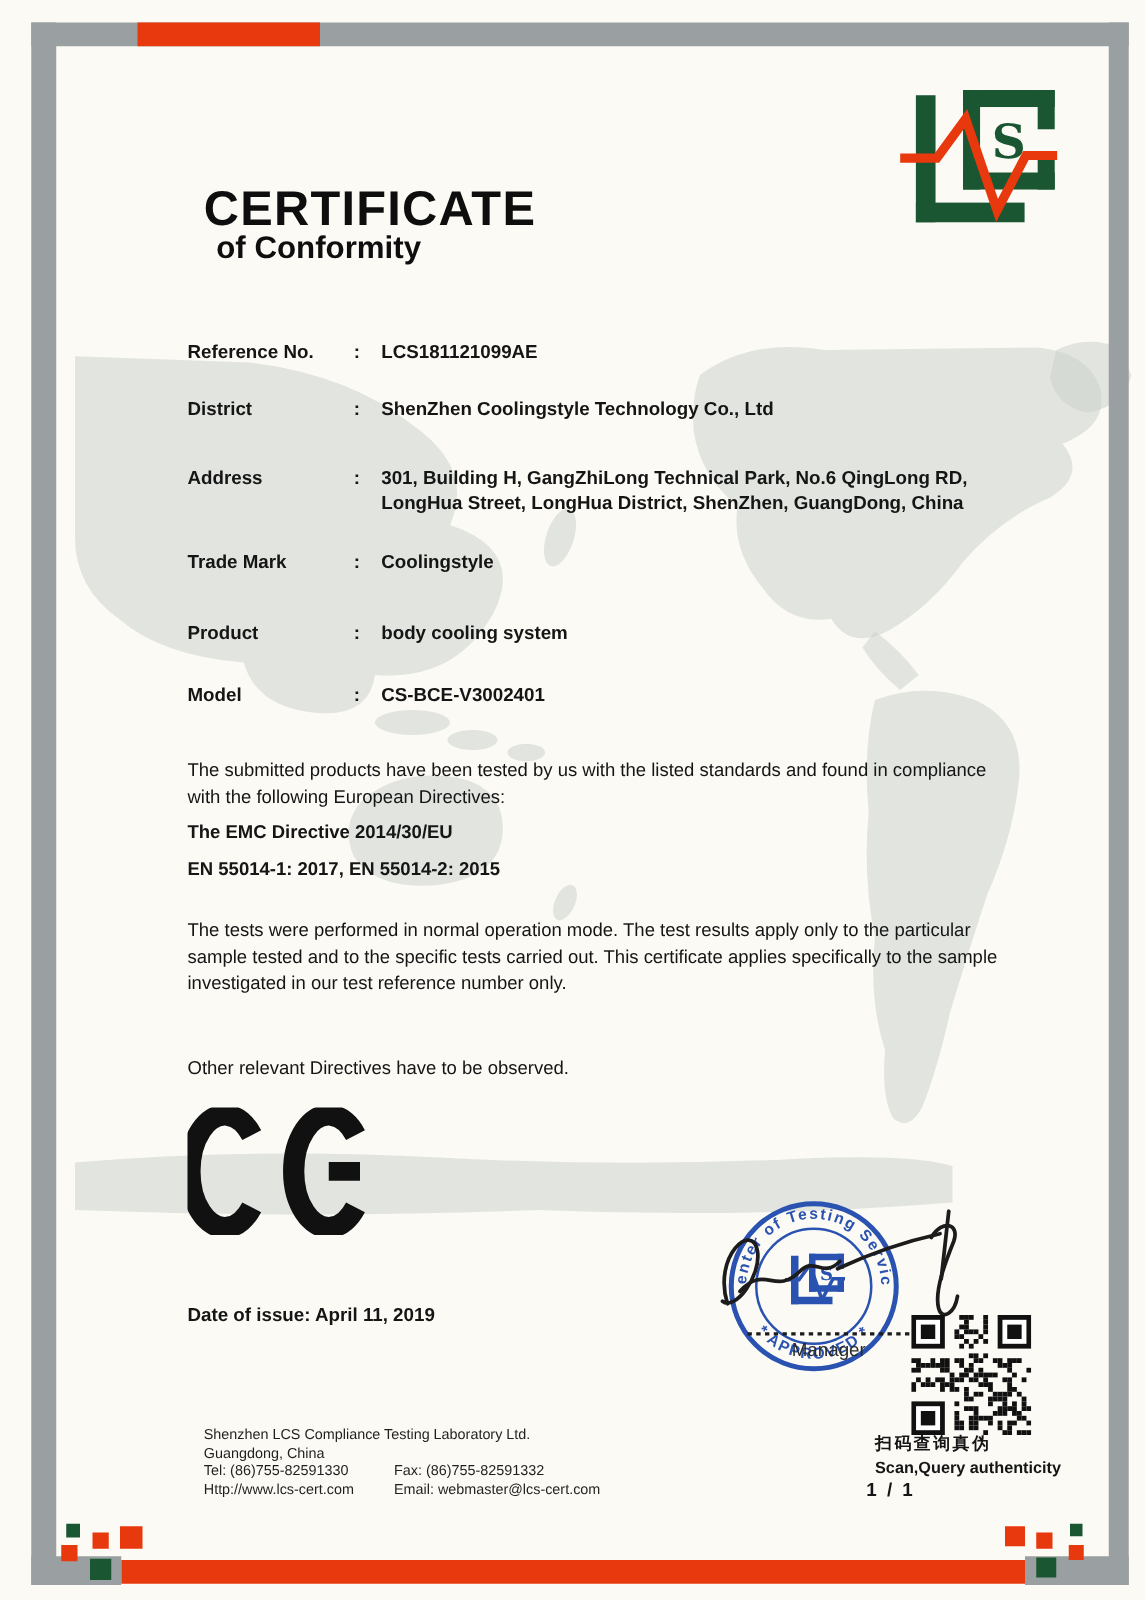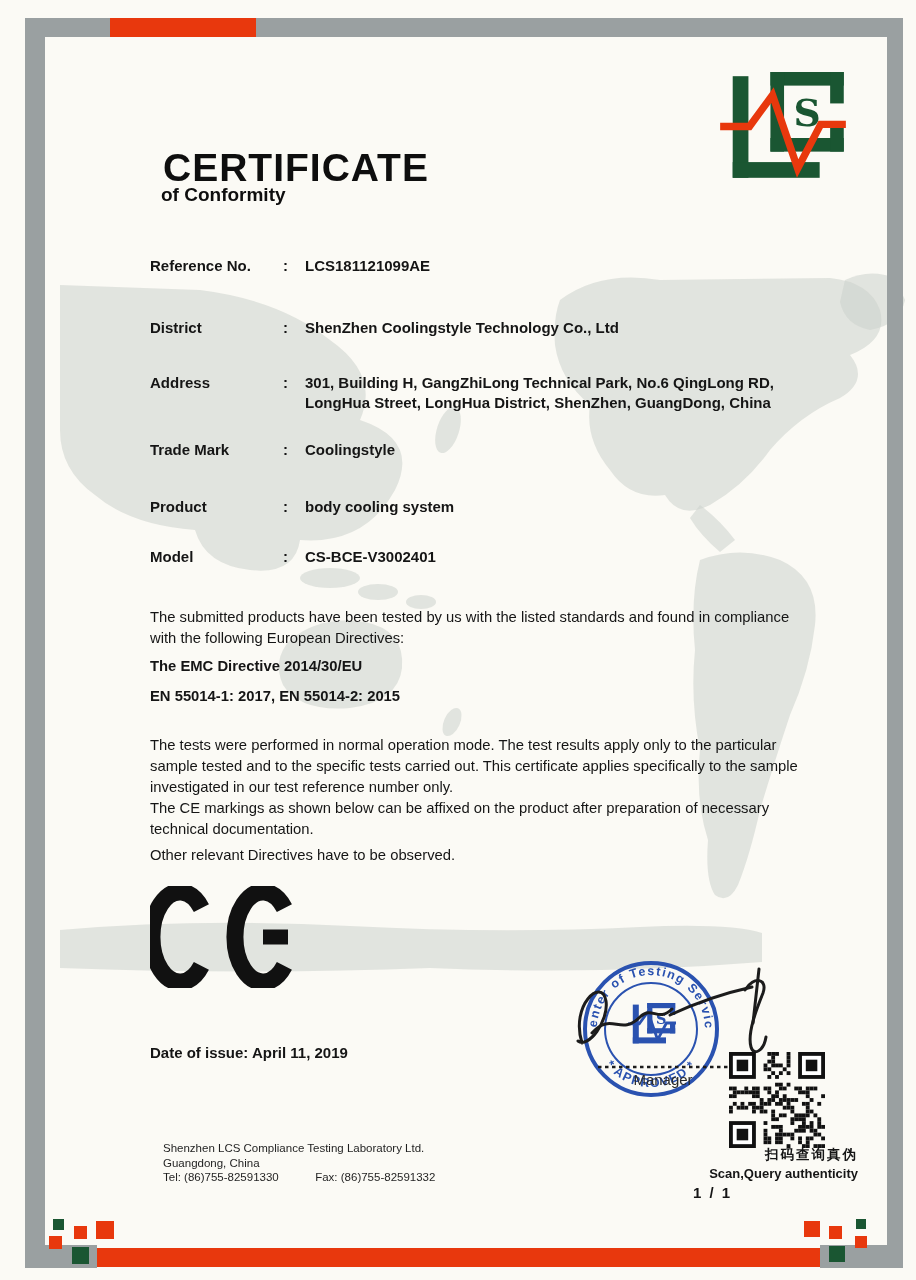--- a/index.html
+++ b/index.html
@@ -25,21 +25,21 @@
 
   
   .logo-main  { fill:var(--brand-green,#1a5632); }
   .logo-pulse { stroke:var(--accent-red,#e8380d); fill:none; stroke-width:7; }
   .logo-letter{ fill:var(--brand-green,#1a5632); font-family:"DejaVu Serif", serif; font-weight:bold; font-size:36px; }
   .stamp-svg .logo-main, .stamp-svg .logo-letter { fill:var(--stamp-blue,#2a52b0); }
   .stamp-svg .logo-pulse { stroke:var(--stamp-blue,#2a52b0); }
 
   
   .cert-title    { left:163px; top:146px; font-size:39px; font-weight:bold; letter-spacing:1px; color:#0e0e0e; }
-  .cert-subtitle { left:161px; top:184px; font-size:19px; font-weight:bold; color:#0e0e0e; }
+  .cert-subtitle { left:173px; top:184px; font-size:25px; font-weight:bold; color:#0e0e0e; }
 
   
   .field-row { position:absolute; left:150px; width:700px; font-size:15px; font-weight:bold; line-height:20px; }
   .f-label { display:inline-block; width:133px; vertical-align:top; }
   .f-colon { display:inline-block; width:22px;  vertical-align:top; }
   .f-value { display:inline-block; width:490px; vertical-align:top; }
 
   
   .para { position:absolute; left:150px; width:672px; font-size:14.8px; line-height:21px; }
   .para.bold { font-weight:bold; }
@@ -52,21 +52,21 @@
   .stamp-wrap { left:540px; top:945px; width:280px; height:160px; pointer-events:none; }
   .stamp-ring   { stroke:var(--stamp-blue,#2a52b0); fill:none; }
   .stamp-text   { fill:var(--stamp-blue,#2a52b0); font-size:12.5px; font-weight:bold; letter-spacing:1.5px; }
   .signature    { stroke:#1c1c1c; fill:none; stroke-width:3; stroke-linecap:round; }
   .manager-dots { stroke:#1c1c1c; stroke-width:2.6; stroke-dasharray:3.5 3.5; }
   .manager-text { fill:#2a2a2a; font-size:15px; font-family:"Liberation Sans",sans-serif; }
 
   
   .qr-box { left:729px; top:1052px; width:96px; height:96px; }
   .qr-box svg { width:96px; height:96px; fill:#111; }
-  .qr-captions { left:700px; top:1146px; width:158px; text-align:right; }
+  .qr-captions { left:700px; top:1146px; width:158px; text-align:left; }
   .qr-zh { font-size:13.5px; font-weight:bold; letter-spacing:2px; }
   .qr-en { font-size:13px; font-weight:bold; margin-top:2px; }
   .page-num { left:693px; top:1184px; font-size:15px; font-weight:bold; letter-spacing:2px; }
 
   
   .footer { left:163px; top:1141px; width:560px; font-size:11.5px; line-height:14.5px; color:#1f1f1f; }
   .footer .col-l { display:inline-block; width:149px; }
 
   .watermark { left:0; top:0; pointer-events:none; }
   .watermark path, .watermark ellipse { fill:#ccd1cc; opacity:0.55; }
@@ -118,21 +118,21 @@
     <rect class="logo-main" x="48" y="63" width="70" height="13"></rect>
     <rect class="logo-main" x="105" y="0" width="13" height="30"></rect>
     <rect class="logo-main" x="105" y="50" width="13" height="26"></rect>
     <text class="logo-letter" x="70" y="52">S</text>
     <polyline class="logo-pulse" points="0,52 28,52 50,22 74,92 96,50 120,50"></polyline>
   </svg>
 
   <div class="abs cert-title">CERTIFICATE</div>
   <div class="abs cert-subtitle">of Conformity</div>
 
-  <div class="field-row" style="top:256px">
+  <div class="field-row" style="top:272px">
     <span class="f-label">Reference No.</span><span class="f-colon">:</span><span class="f-value">LCS181121099AE</span>
   </div>
   <div class="field-row" style="top:318px">
     <span class="f-label">District</span><span class="f-colon">:</span><span class="f-value">ShenZhen Coolingstyle Technology Co., Ltd</span>
   </div>
   <div class="field-row" style="top:373px">
     <span class="f-label">Address</span><span class="f-colon">:</span><span class="f-value">301, Building H, GangZhiLong Technical Park, No.6 QingLong RD, LongHua Street, LongHua District, ShenZhen, GuangDong, China</span>
   </div>
   <div class="field-row" style="top:440px">
     <span class="f-label">Trade Mark</span><span class="f-colon">:</span><span class="f-value">Coolingstyle</span>
@@ -141,21 +141,20 @@
     <span class="f-label">Product</span><span class="f-colon">:</span><span class="f-value">body cooling system</span>
   </div>
   <div class="field-row" style="top:547px">
     <span class="f-label">Model</span><span class="f-colon">:</span><span class="f-value">CS-BCE-V3002401</span>
   </div>
 
   <div class="para" style="top:607px;width:668px">The submitted products have been tested by us with the listed standards and found in compliance with the following European Directives:</div>
   <div class="para bold" style="top:656px">The EMC Directive 2014/30/EU</div>
   <div class="para bold" style="top:686px">EN 55014-1: 2017, EN 55014-2: 2015</div>
   <div class="para" style="top:735px">The tests were performed in normal operation mode. The test results apply only to the particular sample tested and to the specific tests carried out. This certificate applies specifically to the sample investigated in our test reference number only.</div>
-  <div class="para" style="top:798px;width:652px">The CE markings as shown below can be affixed on the product after preparation of necessary technical documentation.</div>
   <div class="para" style="top:845px">Other relevant Directives have to be observed.</div>
 
   <svg class="abs ce-mark" width="145" height="102" viewBox="0 0 145 102">
     <path d="M 51.4 22.1 A 28 45 0 1 0 51.4 79.9" stroke="#111" stroke-width="17" fill="none"></path>
     <path d="M 134.4 22.1 A 28 45 0 1 0 134.4 79.9" stroke="#111" stroke-width="17" fill="none"></path>
     <path d="M 113 51 H 138" stroke="#111" stroke-width="15" fill="none"></path>
   </svg>
 
   <div class="abs date-line">Date of issue: April 11, 2019</div>
 
@@ -379,15 +378,19 @@
 
   <div class="abs page-num">1 / 1</div>
 
   <div class="abs footer">
     <div>Shenzhen LCS Compliance Testing Laboratory Ltd.</div>
     <div>Guangdong, China</div>
     <div>
       <span class="col-l">Tel: (86)755-82591330</span>
       <span>Fax: (86)755-82591332</span>
     </div>
+    <div>
+      <span class="col-l">Http://www.lcs-cert.com</span>
+      <span>Email: webmaster@lcs-cert.com</span>
+    </div>
   </div>
 
 </div>
 
 </body></html>

